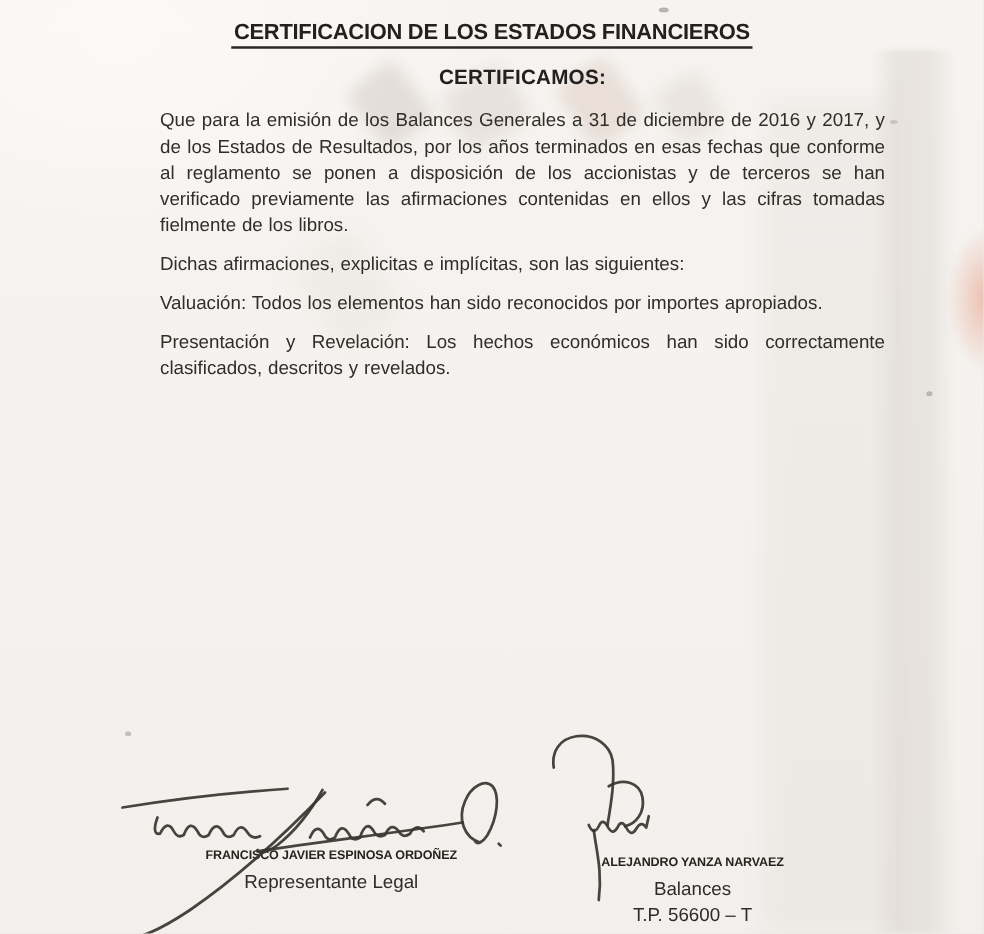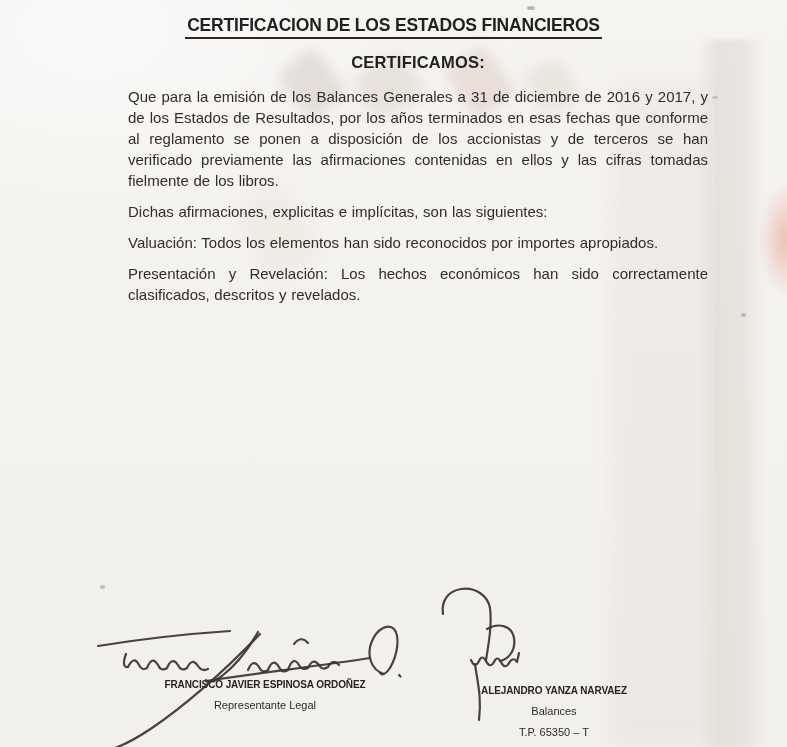--- a/index.html
+++ b/index.html
@@ -48,21 +48,21 @@
   
   .sig{position:absolute;z-index:4;pointer-events:none;}
   .sig path{fill:none;stroke:#3a342e;stroke-width:2.2;stroke-linecap:round;stroke-linejoin:round;opacity:.92;}
   .sig-left{left:90px;top:610px;width:330px;height:140px;}
   .sig-right{left:428px;top:550px;width:125px;height:178px;}
 
   .sigblock{position:absolute;z-index:2;text-align:center;}
   .sigblock.left{left:100px;top:677px;width:330px;}
   .sigblock.right{left:429px;top:683px;width:250px;}
   .sname{font-weight:bold;font-size:10px;letter-spacing:-.1px;color:#27241f;line-height:16px;}
-  .srole{font-size:11px;margin-top:4px;color:#2e2b28;line-height:17px;}
+  .srole{font-size:15px;margin-top:4px;color:#2e2b28;line-height:17px;}
 </style>
 </head>
 <body>
 
 <div class="page">
 
   <div class="wm band2"></div>
   <div class="wm band"></div>
   <div class="wm g1"></div>
   <div class="wm g2"></div>
@@ -107,16 +107,16 @@
   </svg>
 
   <div class="sigblock left">
     <div class="sname">FRANCISCO JAVIER ESPINOSA ORDOÑEZ</div>
     <div class="srole">Representante Legal</div>
   </div>
 
   <div class="sigblock right">
     <div class="sname">ALEJANDRO YANZA NARVAEZ</div>
     <div class="srole">Balances</div>
-    <div class="srole">T.P. 65350 – T</div>
+    <div class="srole">T.P. 56600 – T</div>
   </div>
 
 </div>
 
 </body></html>

